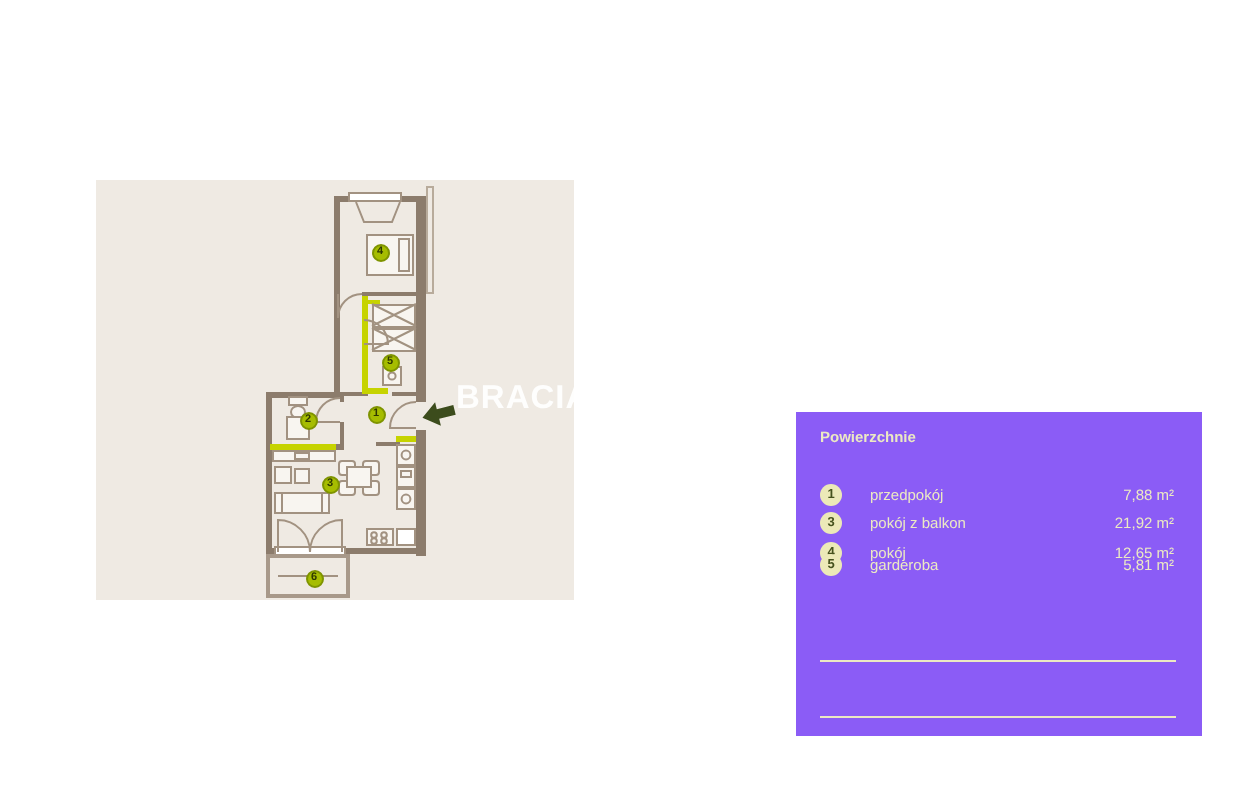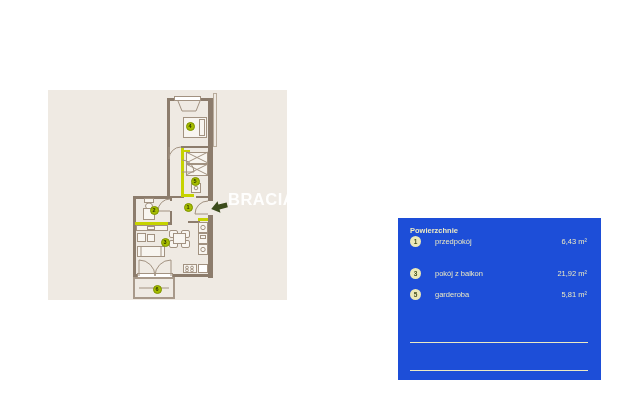--- a/index.html
+++ b/index.html
@@ -27,22 +27,21 @@
     position:absolute; left:180px; top:100px;
     font-size:16.5px; font-weight:bold; letter-spacing:.5px;
     color:rgba(255,255,255,.93); white-space:nowrap;
   }
 
   .entry-arrow { position:absolute; left:162px; top:109px; transform:rotate(-14deg); }
 
   
   .panel {
     position:absolute; left:398px; top:206px; width:203px; height:162px;
-    background:#1d4ed8;
-    margin-top:12px;
+    background:#8b5cf6;
   }
   .ptitle {
     position:absolute; left:12px; top:8px;
     font-size:7.5px; font-weight:bold; color:#ece9c3;
   }
   .lrow {
     position:absolute; left:12px; right:14px; height:11px;
     display:flex; align-items:center;
   }
   .badge {
@@ -162,30 +161,35 @@
     <div class="watermark">BRACIA</div>
 
     <svg class="entry-arrow" width="18" height="16" viewBox="0 0 18 16">
       <path d="M1,8 L9,2 L9,5.5 L17.5,5.5 L17.5,10.5 L9,10.5 L9,14 Z" fill="#3c4c1c"></path>
     </svg>
   </div>
 
   <div class="panel">
     <div class="ptitle">Powierzchnie</div>
 
-    <div class="lrow" style="top:18px">
+    <div class="lrow" style="top:36px">
       <span class="badge">1</span>
       <span class="llabel">przedpokój</span>
-      <span class="lvalue">6,43 m²</span>
+      <span class="lvalue">7,88 m²</span>
     </div>
     <div class="lrow" style="top:50px">
       <span class="badge">3</span>
       <span class="llabel">pokój z balkon</span>
       <span class="lvalue">21,92 m²</span>
     </div>
+    <div class="lrow" style="top:64.5px">
+      <span class="badge">4</span>
+      <span class="llabel">pokój</span>
+      <span class="lvalue">12,65 m²</span>
+    </div>
     <div class="lrow" style="top:71px">
       <span class="badge">5</span>
       <span class="llabel">garderoba</span>
       <span class="lvalue">5,81 m²</span>
     </div>
 
     <div class="divider" style="top:124px"></div>
 
 
     <div class="divider" style="top:152px"></div>

